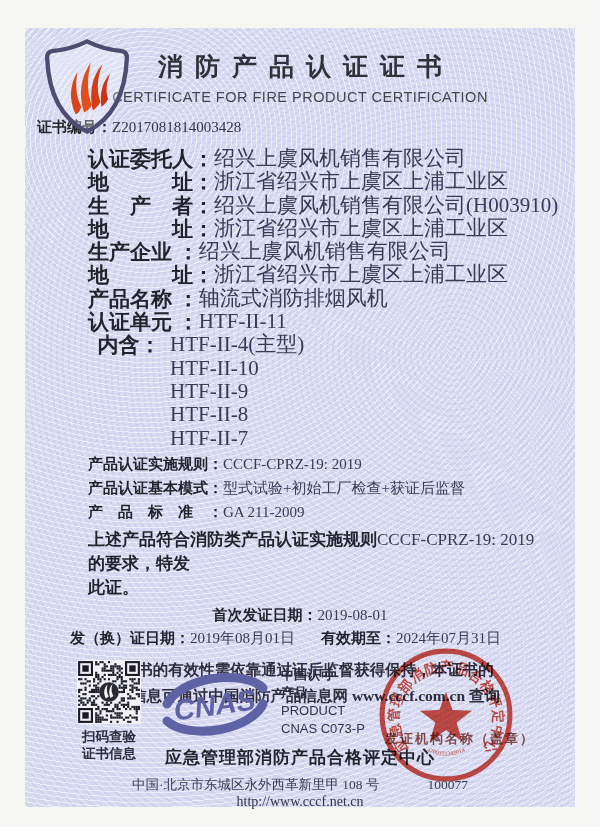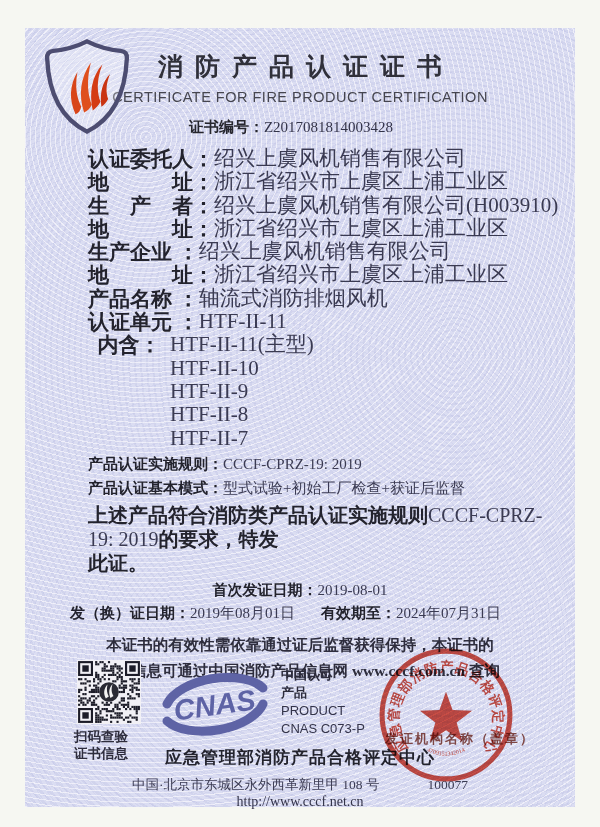--- a/index.html
+++ b/index.html
@@ -10,45 +10,45 @@
     background-image:
       repeating-radial-gradient(circle at 22% 14%, rgba(255,255,255,.55) 0 1px, rgba(255,255,255,0) 1px 5px),
       repeating-radial-gradient(circle at 78% 42%, rgba(128,133,198,.10) 0 2px, rgba(128,133,198,0) 2px 6px),
       repeating-radial-gradient(circle at 38% 82%, rgba(128,133,198,.09) 0 1px, rgba(128,133,198,0) 1px 4px);
     color:#2e2e3e;}
   .logo{position:absolute;left:14px;top:6px;width:96px;height:104px;}
   .title{margin:0;padding-top:22px;text-align:center;font-size:25px;font-weight:bold;
     letter-spacing:12px;color:#30303a;text-indent:12px;}
   .subtitle{margin:6px 0 13px 0;text-align:center;font-size:14.5px;letter-spacing:.5px;
     color:#45454f;font-family:"Liberation Sans","DejaVu Sans",sans-serif;}
-  .certno{margin:8px 30px 0 12px;text-align:center;font-size:15px;color:#33334a;}
+  .certno{margin:8px 30px 0 12px;text-align:left;font-size:15px;color:#33334a;}
   .certno b{font-family:"Liberation Sans","DejaVu Sans",sans-serif;color:#26262e;font-weight:bold;}
   .fields{margin:10px 0 0 63px;}
   .row{display:flex;line-height:23.3px;font-size:21px;white-space:nowrap;}
   .row .lab{flex:0 0 82px;font-weight:bold;color:#23232e;
     font-family:"Liberation Sans","DejaVu Sans",sans-serif;}
   .row .lab.r{text-align:center;}
   .row .val{color:#3a3a52;}
   .row .pad{flex:0 0 82px;}
   .rules{margin:2px 0 0 63px;}
   .rrow{line-height:23.3px;font-size:15px;white-space:nowrap;}
   .rrow .lab{font-weight:bold;color:#23232e;font-family:"Liberation Sans","DejaVu Sans",sans-serif;}
   .rrow .val{color:#3a3a52;}
-  .statement{margin:3px 30px 0 63px;font-size:20px;line-height:24px;color:#23232e;}
+  .statement{margin:3px 30px 0 63px;font-size:17px;line-height:24px;color:#23232e;}
   .statement .b{font-weight:bold;font-family:"Liberation Sans","DejaVu Sans",sans-serif;}
   .statement .code{color:#3a3a52;}
   .dline1{margin-top:6px;text-align:center;font-size:15px;}
   .dline2{margin:4px 0 0 45px;font-size:15px;}
   .dl{font-weight:bold;color:#23232e;font-family:Liberation Sans, sans-serif;}
   .dv{color:#3a3a52;}
   .gap{display:inline-block;width:26px;}
   .notice{margin-top:9px;text-align:center;font-size:15.5px;line-height:26px;
     font-weight:600;color:#2d2d3d;}
   .bottomzone{position:absolute;left:0;top:630px;width:550px;height:149px;}
-  .qrblock{position:absolute;left:49px;top:2px;width:70px;}
+  .qrblock{position:absolute;left:49px;top:2px;width:70px;text-align:center;}
   .qrblock svg{width:64px;height:64px;display:block;margin:0 auto;}
   .qrcap{margin-top:4px;font-size:13.5px;line-height:17px;font-weight:600;color:#2d2d3d;}
   .cnaslogo{position:absolute;left:132px;top:6px;width:116px;height:80px;}
   .cnastext{position:absolute;left:256px;top:8px;font-size:13px;line-height:18px;
     color:#33334a;font-family:"Liberation Sans","DejaVu Sans",sans-serif;}
   .cnastext .cnl0,.cnastext .cnl1{font-weight:600;color:#2b2b3c;}
   .stamplabel{position:absolute;left:360px;top:72px;width:170px;font-size:13px;
     letter-spacing:2px;font-weight:700;color:#7d4644;}
   .stamp{position:absolute;left:350px;top:-14px;width:142px;height:142px;
     opacity:.88;mix-blend-mode:multiply;z-index:3;}
@@ -109,21 +109,21 @@
       <div class="row">
           <span class="lab">产品名称 ：</span>
           <span class="val">轴流式消防排烟风机</span>
         </div>
       <div class="row">
           <span class="lab">认证单元 ：</span>
           <span class="val">HTF-II-11</span>
         </div>
       <div class="row">
           <span class="lab r">内含：</span>
-          <span class="val">HTF-II-11(主型)</span>
+          <span class="val">HTF-II-4(主型)</span>
         </div>
       <div class="row">
           <span class="pad"></span>
           <span class="val">HTF-II-10</span>
         </div>
       <div class="row">
           <span class="pad"></span>
           <span class="val">HTF-II-9</span>
         </div>
       <div class="row">
@@ -132,20 +132,21 @@
         </div>
       <div class="row">
           <span class="pad"></span>
           <span class="val">HTF-II-7</span>
         </div>
     </div>
 
     <div class="rules">
       <div class="rrow"><span class="lab">产品认证实施规则：</span><span class="val">CCCF-CPRZ-19: 2019</span></div>
       <div class="rrow"><span class="lab">产品认证基本模式：</span><span class="val">型式试验+初始工厂检查+获证后监督</span></div>
+      <div class="rrow"><span class="lab">产　品　标　准　：</span><span class="val">GA 211-2009</span></div>
     </div>
 
     <p class="statement">
       <span class="b">上述产品符合消防类产品认证实施规则</span><span class="code">CCCF-CPRZ-19: 2019</span><span class="b">的要求，特发</span><br>
       <span class="b">此证。</span>
     </p>
 
     <div class="dline1">
       <span class="dl">首次发证日期：</span><span class="dv">2019-08-01</span>
     </div>

